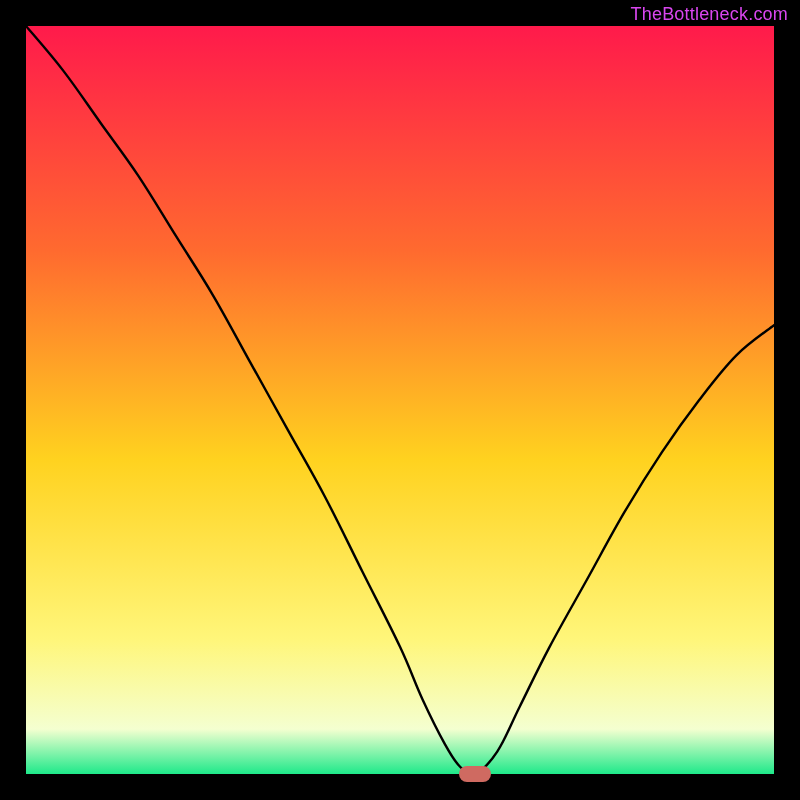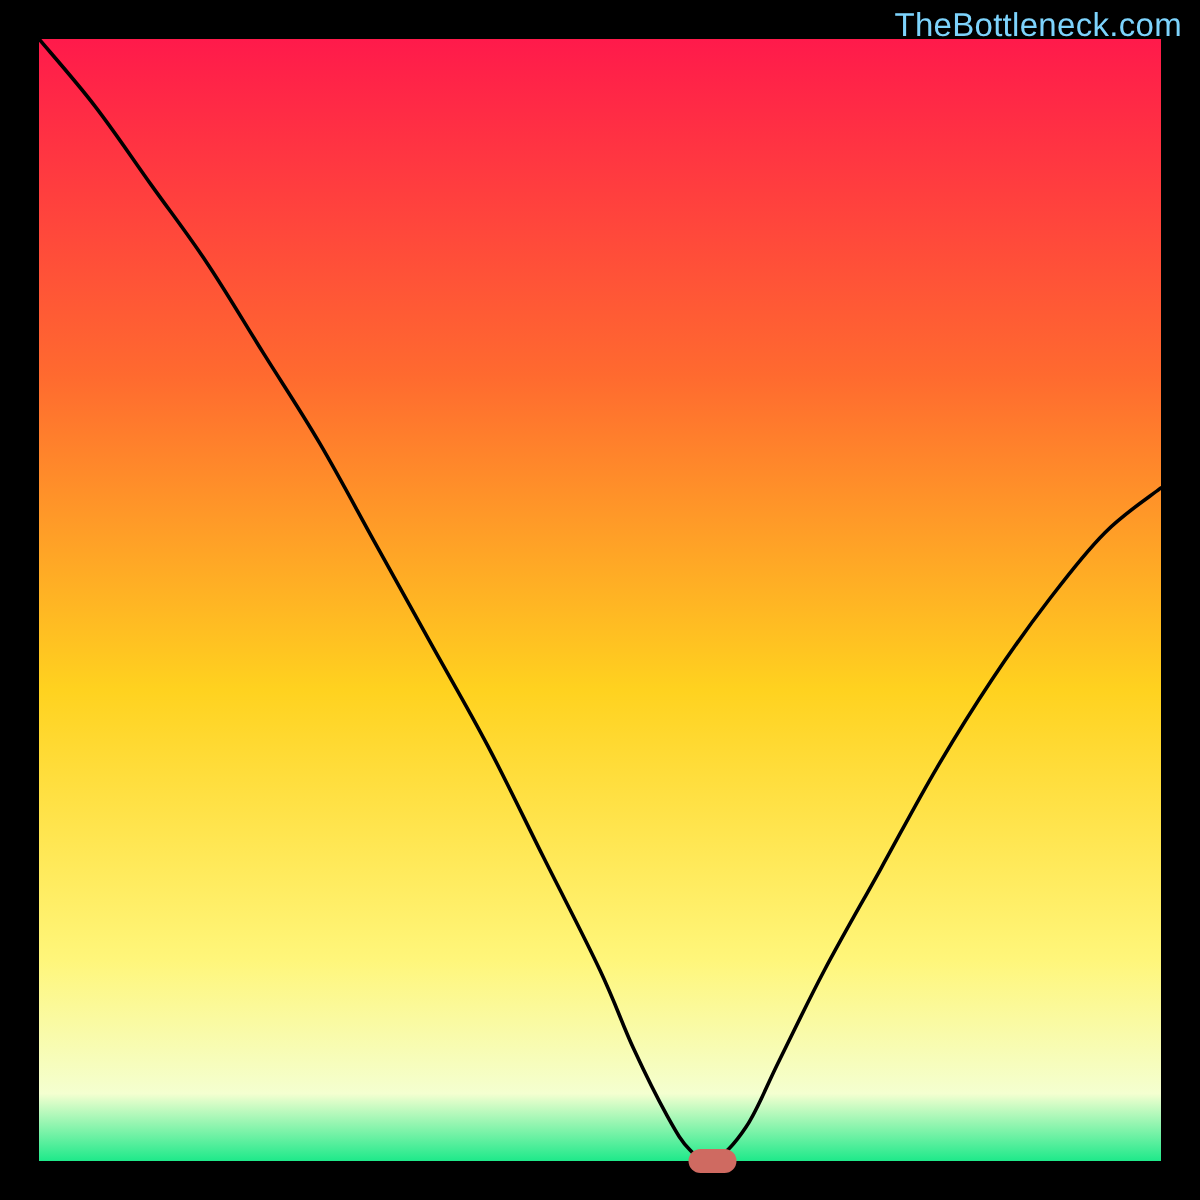--- a/index.html
+++ b/index.html
@@ -16,22 +16,22 @@
     left: 0;
     top: 0;
     width: 800px;
     height: 800px;
     background: #000;
   }
   .watermark {
     position: absolute;
     top: 4px;
     right: 12px;
-    color: #7dd3fc;
-    font-size: 22px;
+    color: #d946ef;
+    font-size: 18px;
     font-weight: 500;
     letter-spacing: 0.2px;
     user-select: none;
   }
   .plot {
     position: absolute;
     left: 26px;
     top: 26px;
     width: 748px;
     height: 748px;

